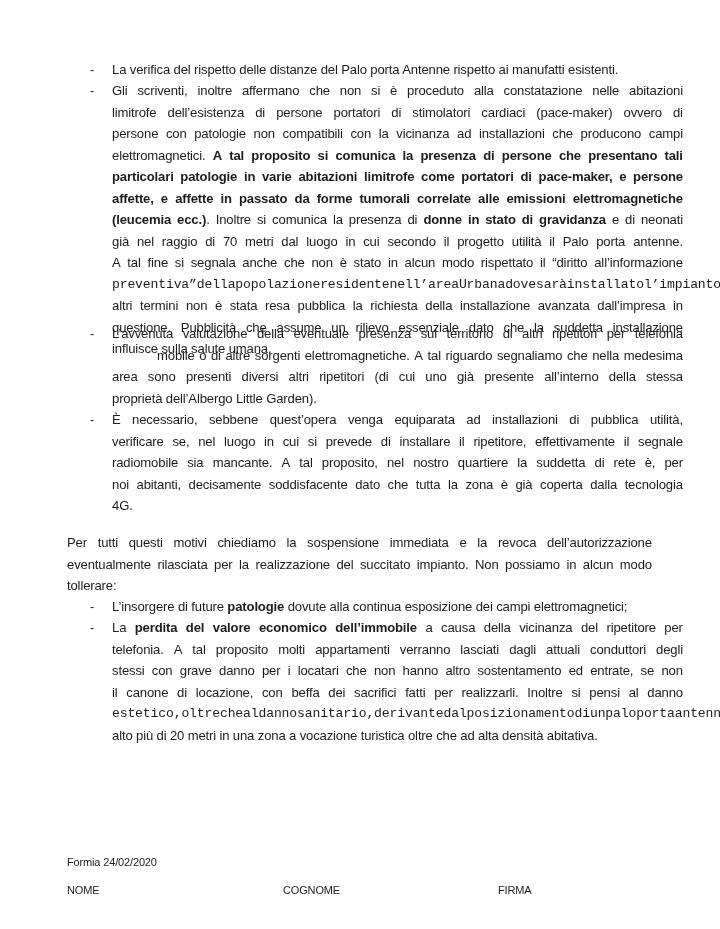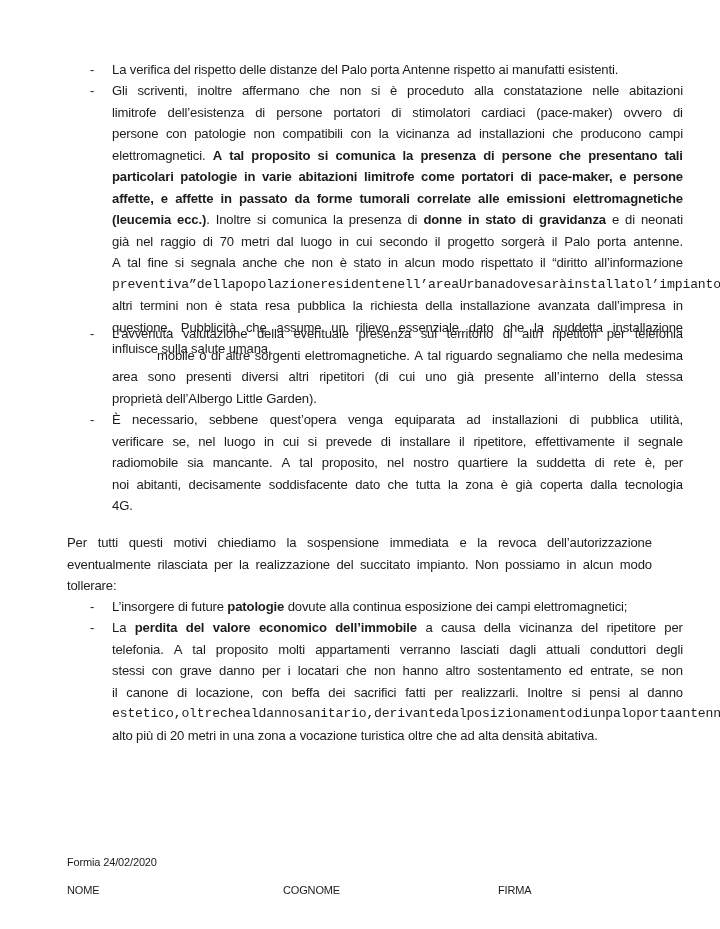--- a/index.html
+++ b/index.html
@@ -141,21 +141,21 @@
             <span><span>di</span></span>
             <span><span>70</span></span>
             <span><span>metri</span></span>
             <span><span>dal</span></span>
             <span><span>luogo</span></span>
             <span><span>in</span></span>
             <span><span>cui</span></span>
             <span><span>secondo</span></span>
             <span><span>il</span></span>
             <span><span>progetto</span></span>
-            <span><span>sorgerà</span></span>
+            <span><span>utilità</span></span>
             <span><span>il</span></span>
             <span><span>Palo</span></span>
             <span><span>porta</span></span>
             <span><span>antenne.</span></span>
           </div>
           <div class="line" style="display: flex; justify-content: space-between;">
             <span><span>A</span></span>
             <span><span>tal</span></span>
             <span><span>fine</span></span>
             <span><span>si</span></span>

